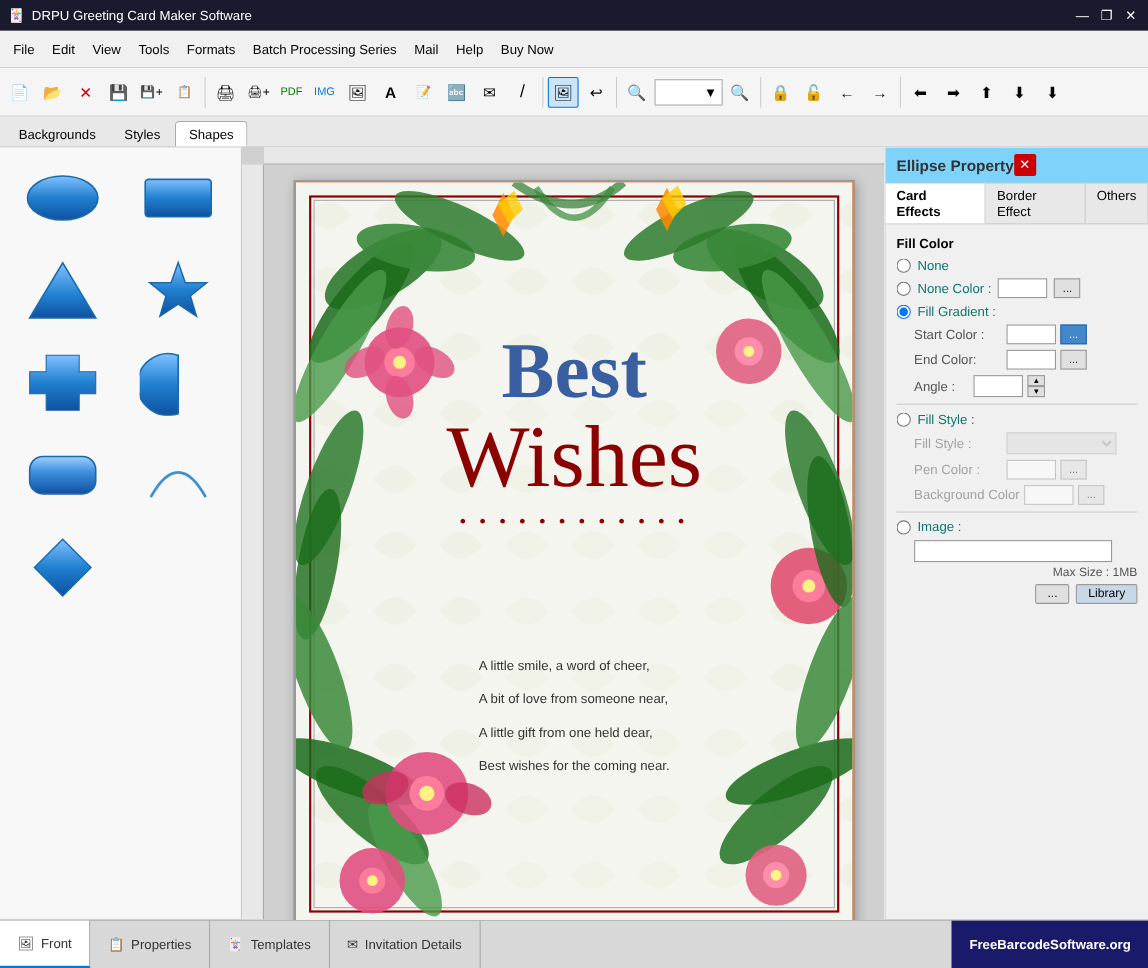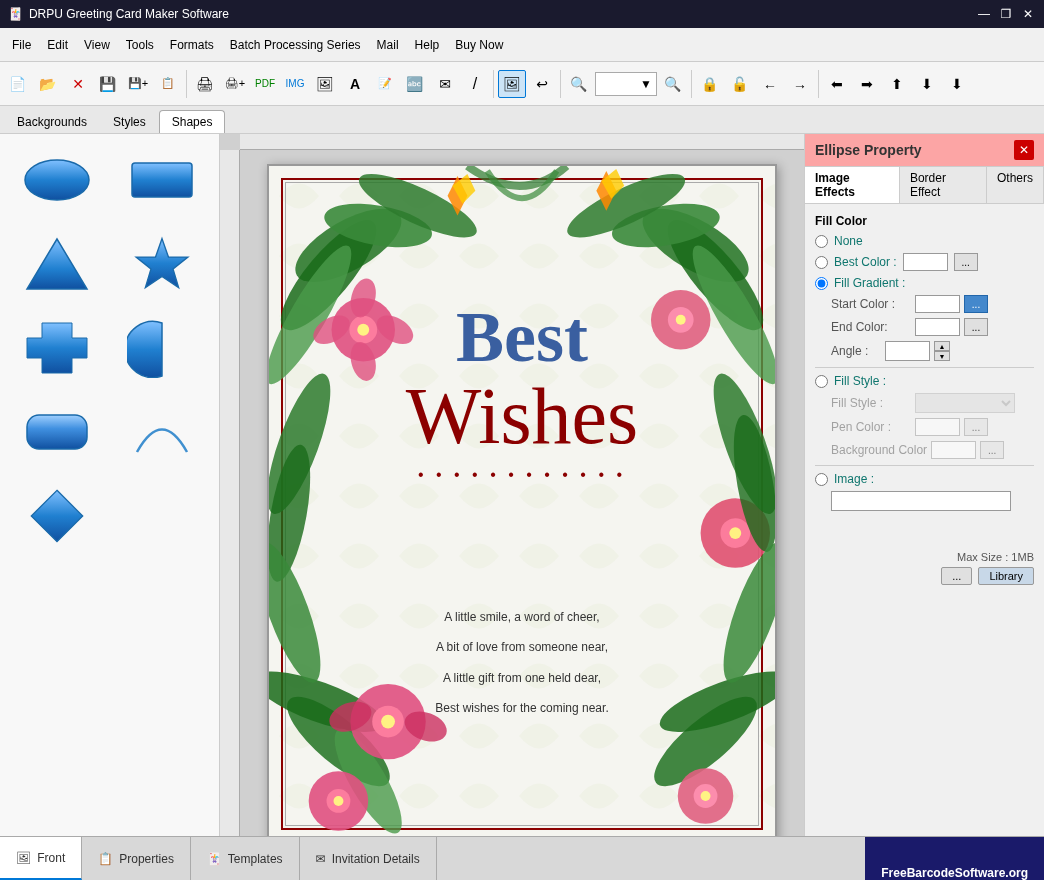--- a/index.html
+++ b/index.html
@@ -42,30 +42,30 @@
     #ruler-top { height: 16px; background: #e8e8e8; border-bottom: 1px solid #aaa; position: absolute; top: 0; left: 20px; right: 0; display: flex; align-items: flex-end; overflow: hidden; }
     #ruler-left { width: 20px; background: #e8e8e8; border-right: 1px solid #aaa; position: absolute; top: 16px; left: 0; bottom: 0; }
     #card-container { margin-top: 20px; margin-left: 20px; position: relative; }
     #card { width: 510px; height: 680px; background: #f97316; box-shadow: 2px 2px 10px rgba(0,0,0,0.3); position: relative; overflow: hidden; border: 2px solid #999; }
     #card-inner { width: 100%; height: 100%; position: relative; background: #f5f5f0; }
 
     
     .card-text-best { position: absolute; top: 130px; left: 50%; transform: translateX(-50%); font-size: 72px; font-family: Georgia, serif; color: #3a5fa0; font-weight: bold; white-space: nowrap; }
     .card-text-wishes { position: absolute; top: 205px; left: 50%; transform: translateX(-50%); font-size: 80px; font-family: Georgia, serif; color: #8b0000; font-weight: normal; white-space: nowrap; }
     .card-dots { position: absolute; top: 300px; left: 50%; transform: translateX(-50%); font-size: 16px; color: #8b0000; white-space: nowrap; letter-spacing: 4px; }
-    .card-poem { position: absolute; bottom: 120px; left: 50%; transform: translateX(-50%); text-align: center; font-size: 18px; font-family: Georgia, serif; color: #333; white-space: nowrap; line-height: 1.7; }
+    .card-poem { position: absolute; bottom: 132px; left: 50%; transform: translateX(-50%); text-align: left; font-size: 18px; font-family: Georgia, serif; color: #333; white-space: nowrap; line-height: 1.7; }
     .card-border { position: absolute; inset: 12px; border: 2px solid #8b0000; pointer-events: none; }
     .card-border2 { position: absolute; inset: 16px; border: 1px solid #aaa; pointer-events: none; }
 
     
     .floral-overlay { position: absolute; inset: 0; pointer-events: none; }
 
     
     #propertypanel { width: 240px; background: #f0f0f0; border-left: 1px solid #ccc; display: flex; flex-direction: column; flex-shrink: 0; overflow: hidden; }
-    #prop-header { background: #fca5a5; padding: 6px 10px; display: flex; align-items: center; justify-content: space-between; border-bottom: 1px solid #ccc; }
+    #prop-header { background: #7dd3fc; padding: 6px 10px; display: flex; align-items: center; border-bottom: 1px solid #ccc; }
     #prop-title { font-size: 14px; font-weight: bold; color: #333; }
     #prop-close { width: 20px; height: 20px; background: #c00; color: white; border: none; cursor: pointer; display: flex; align-items: center; justify-content: center; font-size: 12px; border-radius: 2px; }
     #prop-tabs { display: flex; border-bottom: 1px solid #ccc; background: #e8e8e8; }
     .prop-tab { padding: 4px 10px; cursor: pointer; font-size: 12px; border-right: 1px solid #ccc; }
     .prop-tab.active { background: white; font-weight: bold; }
     #prop-content { padding: 10px; overflow-y: auto; flex: 1; }
     .prop-section { margin-bottom: 8px; }
     .prop-section-title { font-weight: bold; font-size: 12px; margin-bottom: 6px; }
     .radio-row { display: flex; align-items: center; gap: 6px; margin-bottom: 5px; }
     .radio-row label { font-size: 12px; color: #0f766e; }
@@ -75,31 +75,31 @@
     .color-browse { width: 24px; height: 18px; background: #e0e0e0; border: 1px solid #999; cursor: pointer; font-size: 10px; display: flex; align-items: center; justify-content: center; }
     .angle-row { display: flex; align-items: center; gap: 4px; margin-left: 16px; margin-bottom: 3px; }
     .angle-row label { font-size: 12px; color: #555; min-width: 50px; }
     .angle-row input { width: 50px; height: 20px; border: 1px solid #999; padding: 0 4px; font-size: 12px; }
     .angle-spin { display: flex; flex-direction: column; }
     .angle-spin button { width: 16px; height: 10px; border: 1px solid #999; background: #e0e0e0; cursor: pointer; font-size: 8px; display: flex; align-items: center; justify-content: center; }
     .disabled-row { display: flex; align-items: center; gap: 4px; margin-bottom: 5px; margin-left: 16px; opacity: 0.5; }
     .disabled-row label { font-size: 12px; color: #555; min-width: 80px; }
     .fill-style-select { width: 100px; height: 20px; border: 1px solid #999; background: #d0d0d0; font-size: 11px; }
     .image-path { width: 180px; height: 20px; border: 1px solid #999; background: white; font-size: 11px; margin-left: 16px; margin-bottom: 4px; }
-    .max-size { font-size: 11px; color: #555; text-align: right; margin-bottom: 4px; margin-top: 36px; }
+    .max-size { font-size: 11px; color: #555; text-align: right; margin-bottom: 4px; }
     .image-btns { display: flex; gap: 6px; justify-content: flex-end; margin-top: 4px; }
     .img-btn { padding: 2px 10px; border: 1px solid #999; background: #e0e0e0; cursor: pointer; font-size: 11px; border-radius: 2px; }
     .img-btn.library { background: #c8d8e8; }
     .separator-line { height: 1px; background: #ccc; margin: 6px 0; }
 
     
     #bottombar { height: 44px; background: #d8d8d8; border-top: 1px solid #aaa; display: flex; align-items: stretch; flex-shrink: 0; }
     .bottom-tab { display: flex; align-items: center; gap: 6px; padding: 0 16px; cursor: pointer; border-right: 1px solid #aaa; font-size: 13px; color: #333; }
     .bottom-tab.active { background: #fff; border-bottom: 2px solid #0078d7; }
-    .bottom-right { margin-left: auto; background: #1a1a6a; color: white; display: flex; align-items: flex-end; padding: 0 16px; font-size: 18px; font-weight: bold; }
+    .bottom-right { margin-left: auto; background: #1a1a6a; color: white; display: flex; align-items: center; padding: 0 16px; font-size: 18px; font-weight: bold; }
 
     input[type=radio] { margin: 0; }
 
     
     .card-bg-pattern { position: absolute; inset: 0; opacity: 0.15; }
   </style>
 </head>
 <body>
 
 <div id="titlebar">
@@ -399,39 +399,39 @@
       </div>
     </div>
   </div>
 
   <div id="propertypanel">
     <div id="prop-header">
       <span id="prop-title">Ellipse Property</span>
       <button id="prop-close">✕</button>
     </div>
     <div id="prop-tabs">
-      <div class="prop-tab active">Image Effects</div>
+      <div class="prop-tab active">Card Effects</div>
       <div class="prop-tab">Border Effect</div>
       <div class="prop-tab">Others</div>
     </div>
     <div id="prop-content">
 
       <div class="prop-section">
         <div class="prop-section-title">Fill Color</div>
 
         
         <div class="radio-row">
           <input type="radio" name="filltype" id="r-none" style="">
           <label for="r-none">None</label>
         </div>
 
         
         <div class="radio-row">
           <input type="radio" name="filltype" id="r-fillcolor" style="">
-          <label for="r-fillcolor">Best Color :</label>
+          <label for="r-fillcolor">None Color :</label>
           <span class="color-swatch" style="width:45px;height:18px;"></span>
           <span class="color-browse">...</span>
         </div>
 
         
         <div class="radio-row">
           <input type="radio" name="filltype" id="r-gradient" checked="" style="">
           <label for="r-gradient">Fill Gradient :</label>
         </div>
 

